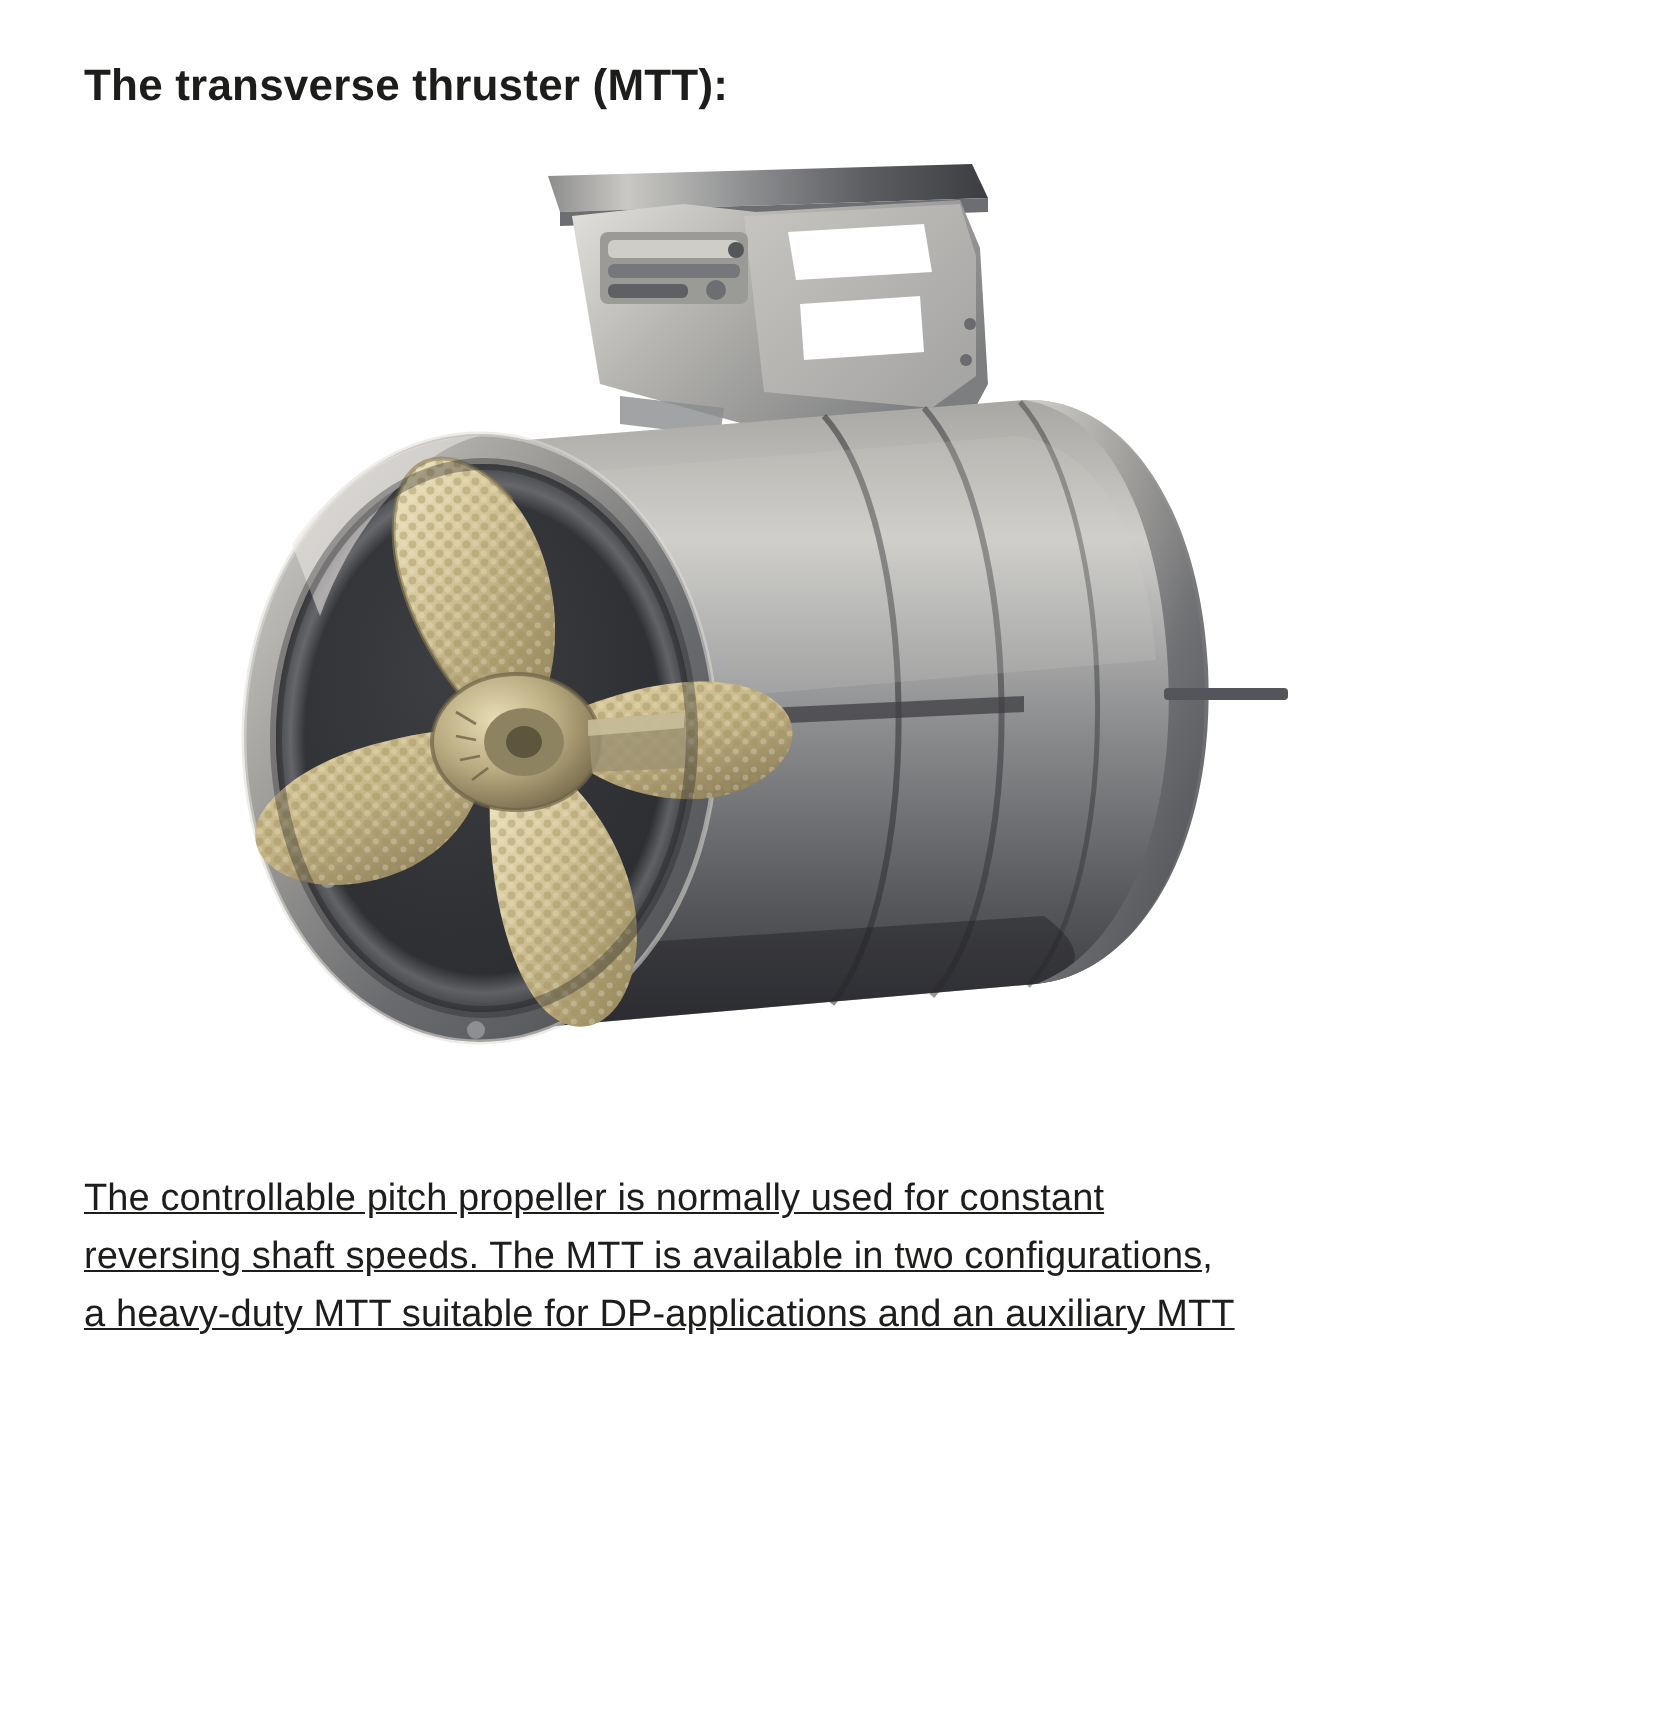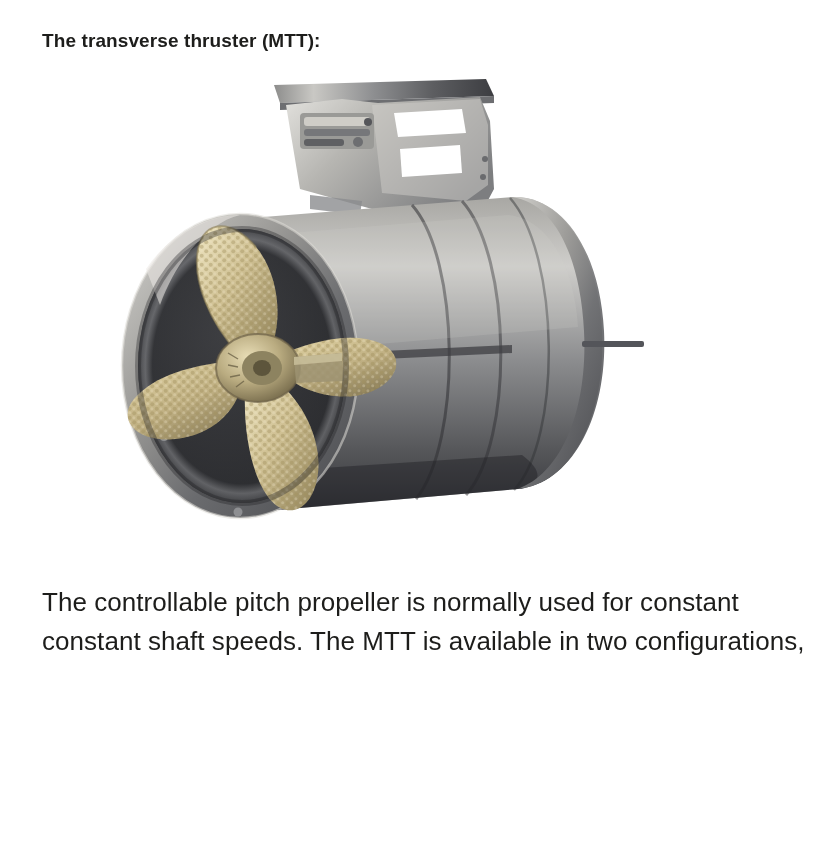--- a/index.html
+++ b/index.html
@@ -15,21 +15,21 @@
     overflow: hidden;
   }
   .page {
     position: relative;
     width: 830px;
     height: 863px;
     box-sizing: border-box;
     padding: 0 42px;
   }
   .heading {
-    font-size: 19px;
+    font-size: 22px;
     font-weight: bold;
     letter-spacing: 0.1px;
     margin: 30px 0 0 0;
     line-height: 1.2;
   }
   .intro {
     font-size: 19.5px;
     line-height: 1.42;
     margin: 16px 0 0 0;
     max-width: 745px;
@@ -42,25 +42,26 @@
     margin: 16px auto 0 auto;
   }
   .thruster {
     position: absolute;
     left: 0;
     top: 0;
     width: 100%;
     height: 100%;
   }
   .body-text {
-    font-size: 26px;
+    font-size: 19px;
     line-height: 1.52;
     margin: 14px 0 0 0;
     max-width: 760px;
     letter-spacing: 0.05px;
+    text-decoration: underline;
   }
   .body-text .ln { display: block; white-space: nowrap; }
 </style>
 </head>
 <body>
 
 <div class="page">
 
   <h2 class="heading">The transverse thruster (MTT):</h2>
 
@@ -226,16 +227,17 @@
           <path d="M252 288 L300 284 L300 292 L252 296 Z" fill="#d3c9a4" opacity="0.7"></path>
         </g>
       </g>
 
       <ellipse cx="200" cy="297" rx="104" ry="137" fill="none" stroke="#1f2023" stroke-width="6" opacity="0.35"></ellipse>
     </svg>
   </div>
 
   <div class="body-text">
     <span class="ln">The controllable pitch propeller is normally used for constant</span>
-    <span class="ln">constant shaft speeds. The MTT is available in two configurations,</span>
+    <span class="ln">reversing shaft speeds. The MTT is available in two configurations,</span>
+    <span class="ln">a heavy-duty MTT suitable for DP-applications and an auxiliary MTT</span>
   </div>
 
 </div>
 
 </body></html>

